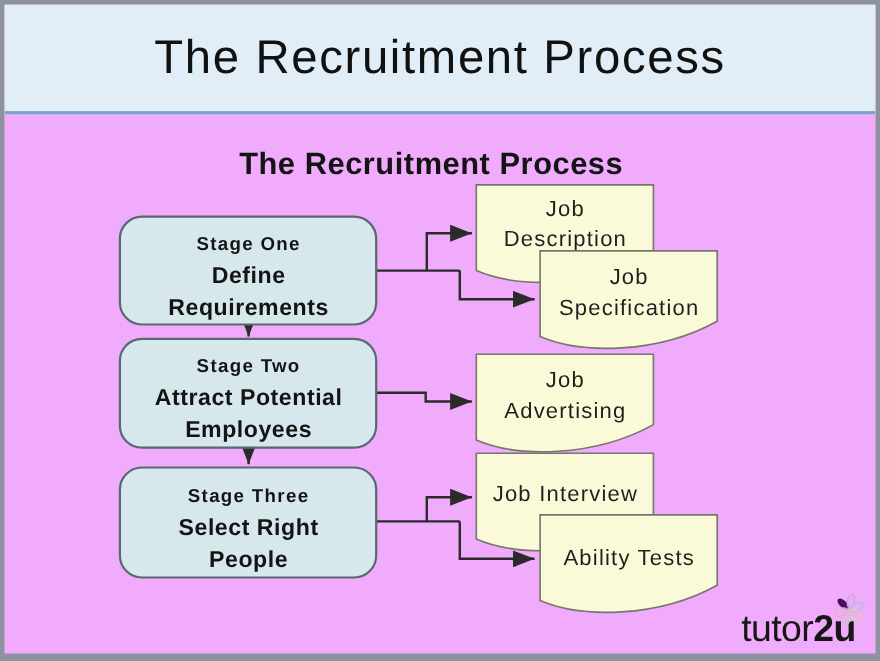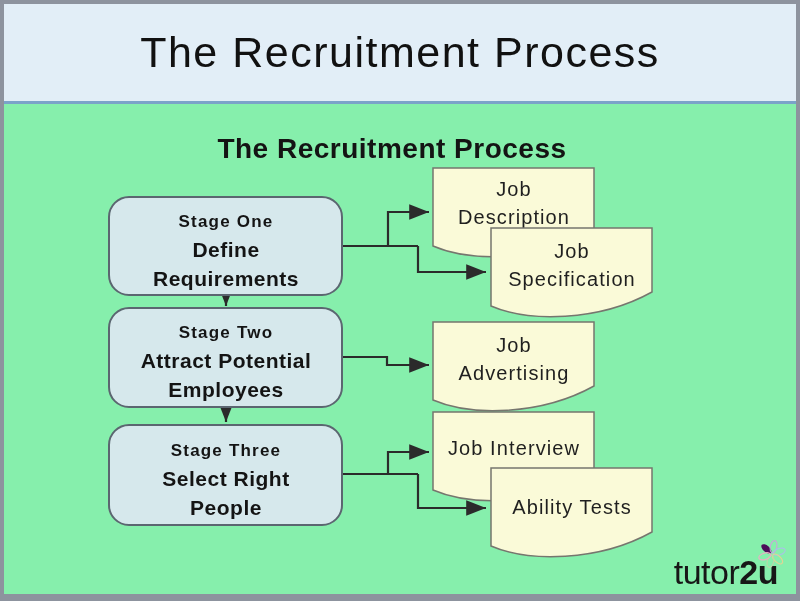--- a/index.html
+++ b/index.html
@@ -2,21 +2,21 @@
 <html><head>
 <meta charset="utf-8">
 <style>
   html,body{margin:0;padding:0;background:#fff;}
   .slide{
     position:relative;
     width:800px;height:601px;
     box-sizing:border-box;
     border:4px solid #8d939e;
     border-bottom-width:7px;
-    background:#86efac;
+    background:#f0abfc;
     overflow:hidden;
     font-family:"Liberation Sans", sans-serif;
   }
   .header{
     position:absolute;left:0;top:0;width:100%;height:97px;
     box-sizing:content-box;
     background:#e2eef7;
     border-bottom:3px solid #7ba3c9;
     display:flex;align-items:center;justify-content:center;
   }

